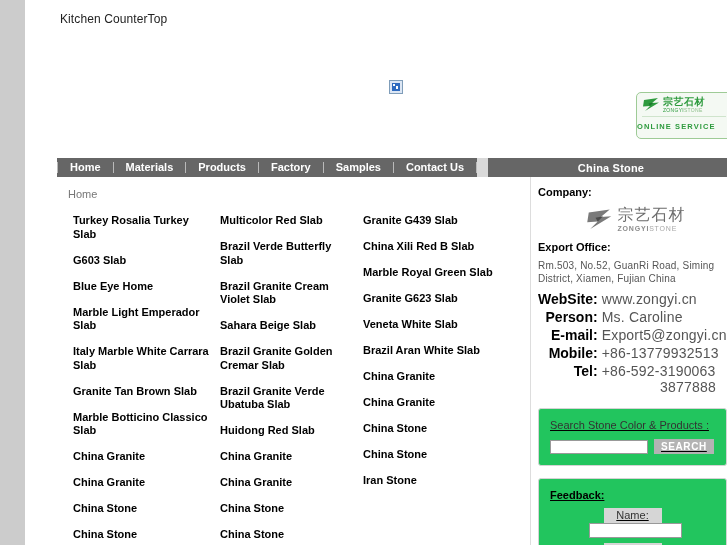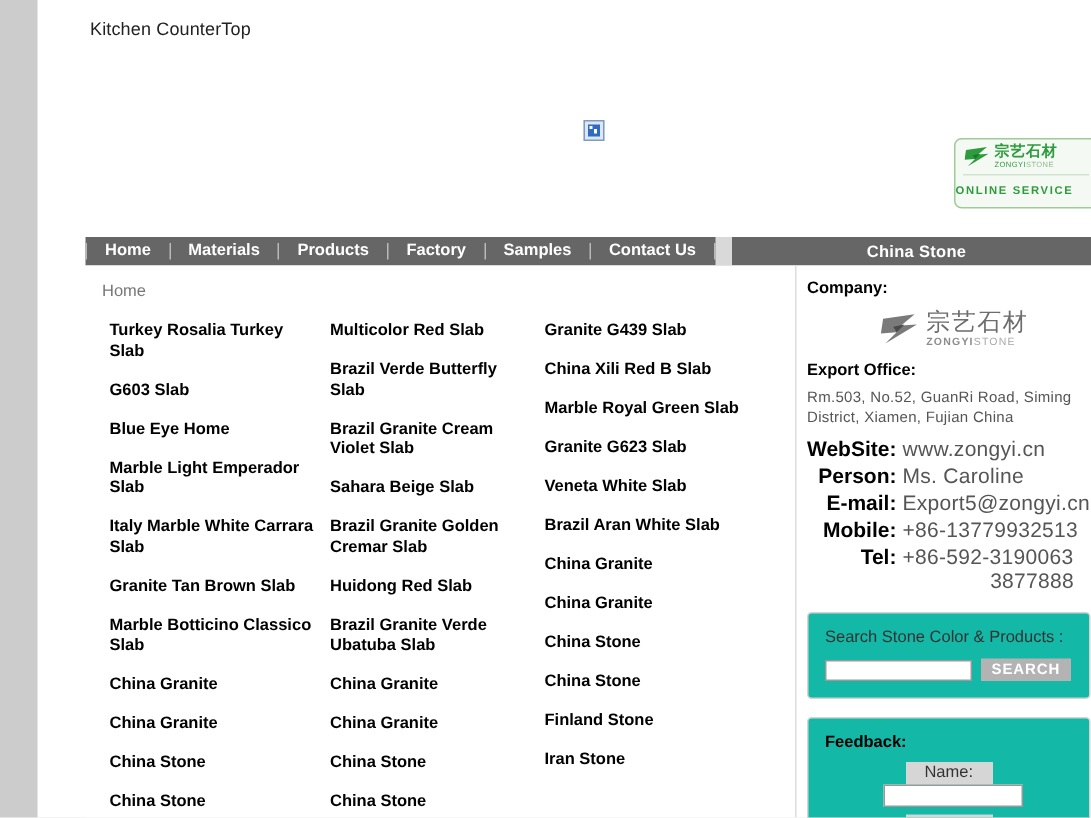--- a/index.html
+++ b/index.html
@@ -279,24 +279,25 @@
     color: #555555;
     letter-spacing: 0.2px;
   }
   .v-2nd {
     text-align: right;
     padding-right: 14px;
   }
   .panel {
     margin-top: 12px;
     margin-right: 7px;
-    background: #14b8a6;
+    background: #22c55e;
     border: 1px solid #d4d4d4;
     border-radius: 3px;
     padding: 10px 11px 11px 11px;
+    text-decoration: underline;
   }
   .panel-title {
     font-size: 11px;
     color: #333333;
     margin-bottom: 8px;
   }
   .search-row {
     display: flex;
     align-items: center;
   }
@@ -429,41 +430,40 @@
           <div class="prod-item">China Stone</div>
 
         </div>
 
         <div class="prod-col c2">
           <div class="prod-item">Multicolor Red Slab</div>
           <div class="prod-item">Brazil Verde Butterfly Slab</div>
           <div class="prod-item">Brazil Granite Cream Violet Slab</div>
           <div class="prod-item">Sahara Beige Slab</div>
           <div class="prod-item">Brazil Granite Golden Cremar Slab</div>
+          <div class="prod-item">Brazil Granite Verde Ubatuba Slab</div>
           <div class="prod-item">Huidong Red Slab</div>
-          <div class="prod-item">Brazil Granite Verde Ubatuba Slab</div>
           <div class="prod-item">China Granite</div>
           <div class="prod-item">China Granite</div>
           <div class="prod-item">China Stone</div>
           <div class="prod-item">China Stone</div>
 
         </div>
 
         <div class="prod-col c3">
           <div class="prod-item">Granite G439 Slab</div>
           <div class="prod-item">China Xili Red B Slab</div>
           <div class="prod-item">Marble Royal Green Slab</div>
           <div class="prod-item">Granite G623 Slab</div>
           <div class="prod-item">Veneta White Slab</div>
           <div class="prod-item">Brazil Aran White Slab</div>
           <div class="prod-item">China Granite</div>
           <div class="prod-item">China Granite</div>
           <div class="prod-item">China Stone</div>
           <div class="prod-item">China Stone</div>
-          <div class="prod-item">Finland Stone</div>
           <div class="prod-item">Iran Stone</div>
         </div>
 
       </div>
     </div>
 
     <div class="side-col">
 
       <div class="side-label">Company:</div>
 

